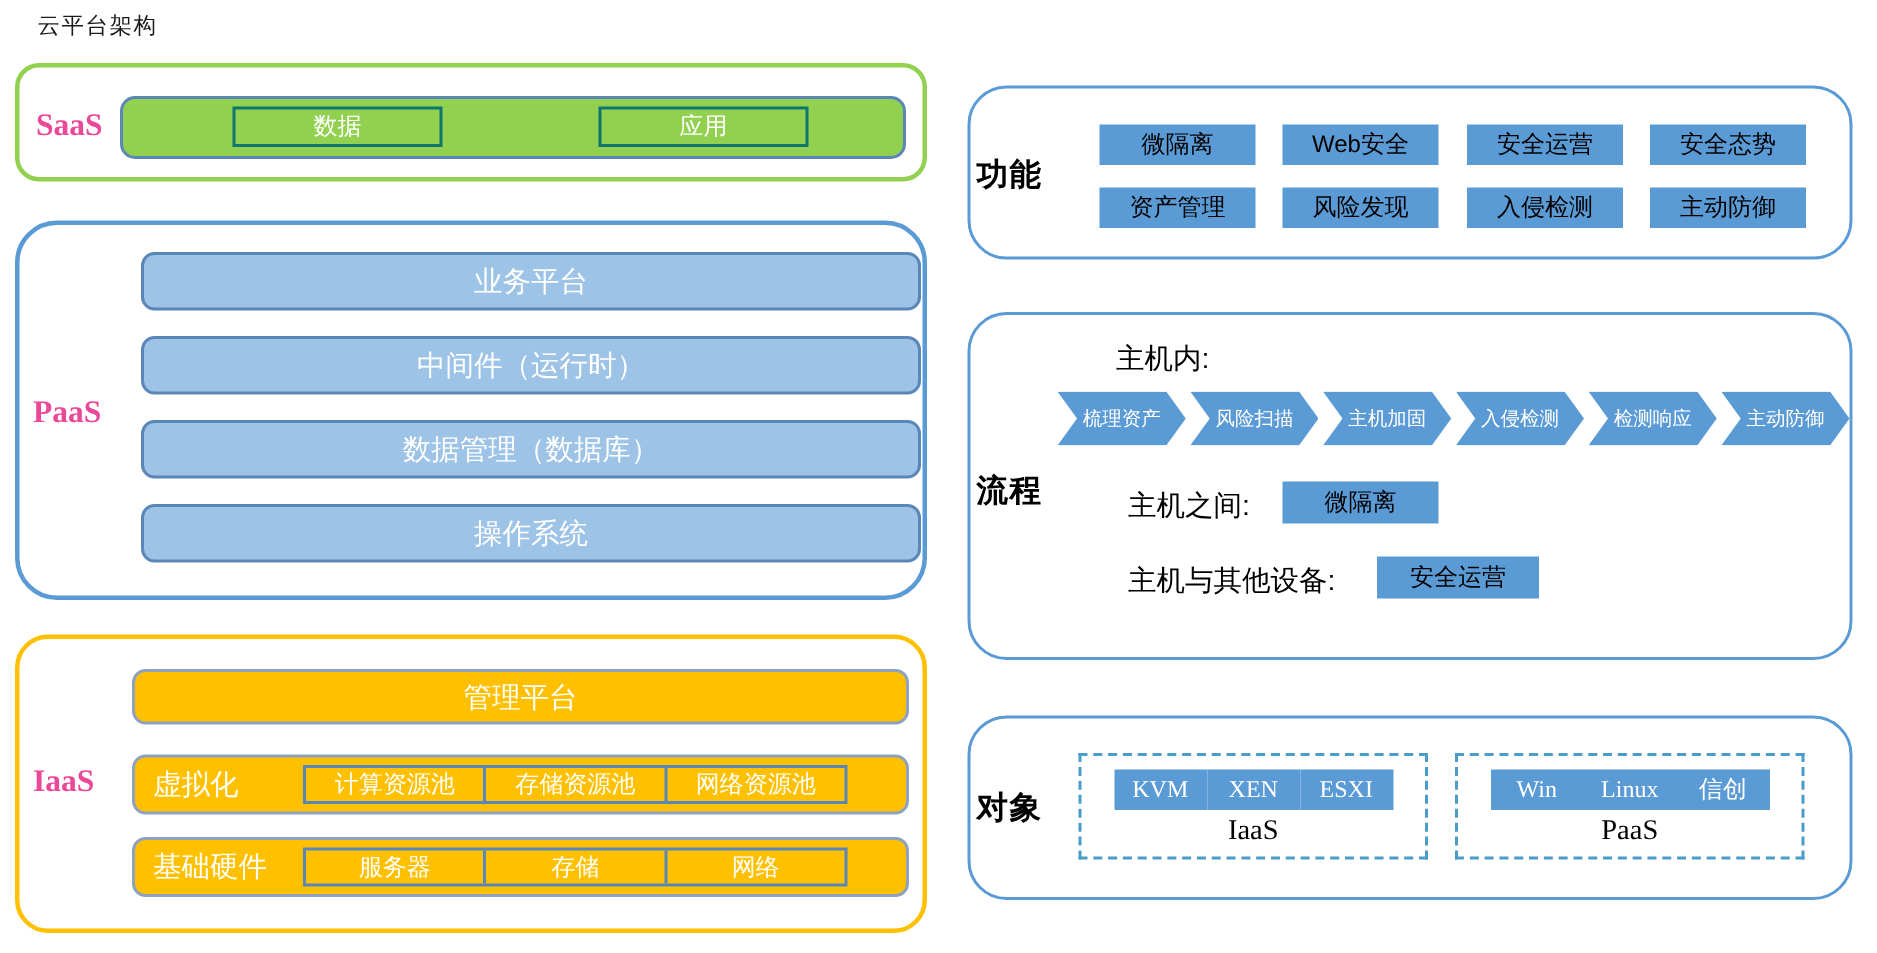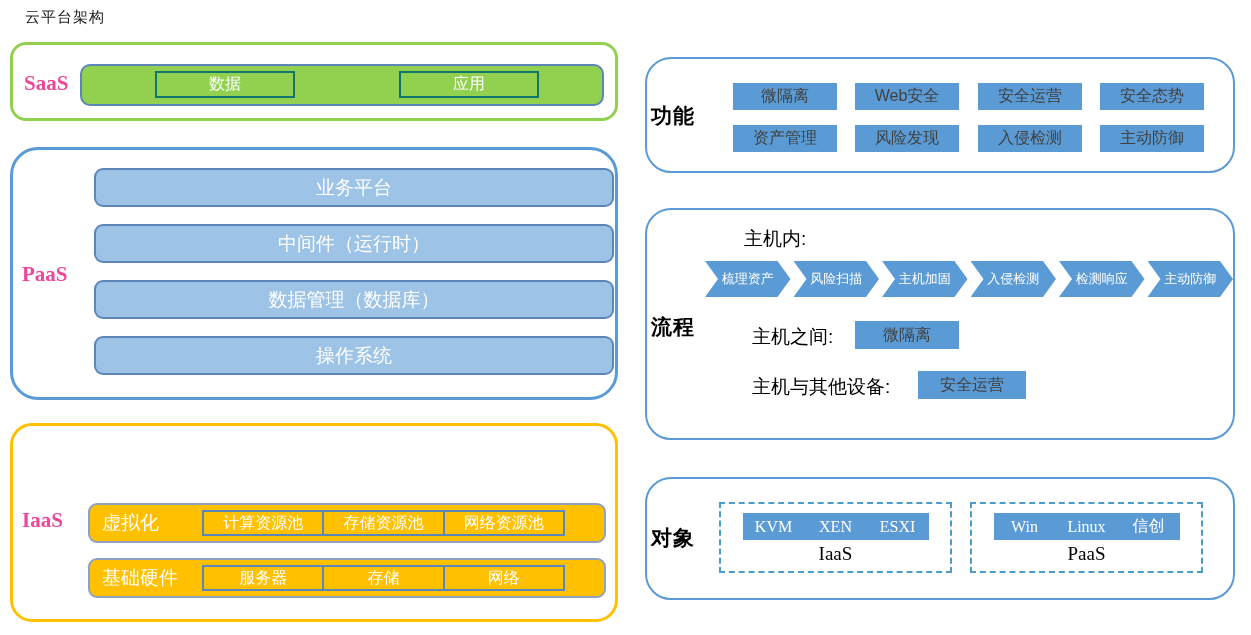--- a/index.html
+++ b/index.html
@@ -39,21 +39,21 @@
   .cell:first-child { border-left:none; }
 
   
   .rbox { position:absolute; box-sizing:border-box; border:2px solid #5B9BD5; border-radius:26px; background:#fff; }
   .func-box { left:645px; top:57px;  width:590px; height:116px; }
   .proc-box { left:645px; top:208px; width:590px; height:232px; }
   .obj-box  { left:645px; top:477px; width:590px; height:123px; }
 
   .sec-label { position:absolute; font-size:21px; font-weight:bold; color:#000; letter-spacing:1px; }
 
-  .btn { position:absolute; background:#5B9BD5; color:#404040; font-size:16px;
+  .btn { position:absolute; background:#5B9BD5; color:#000000; font-size:16px;
          display:flex; align-items:center; justify-content:center; box-sizing:border-box; }
   .fbtn { width:104px; height:27px; }
 
   .ptext { position:absolute; font-size:19px; color:#000; }
 
   .chev-band { position:absolute; left:705px; top:261px; width:528px; height:36px; display:flex; gap:3px; }
   .chev { flex:1; background:#5B9BD5; color:#fff; font-size:13px;
           display:flex; align-items:center; justify-content:center;
           clip-path: polygon(0 0, calc(100% - 13px) 0, 100% 50%, calc(100% - 13px) 100%, 0 100%, 13px 50%); }
 
@@ -83,20 +83,21 @@
   <div class="lbox paas-box"></div>
   <div class="layer-label" style="left:22px; top:262px;">PaaS</div>
   <div class="blue-bar" style="top:168px;">业务平台</div>
   <div class="blue-bar" style="top:224px;">中间件（运行时）</div>
   <div class="blue-bar" style="top:280px;">数据管理（数据库）</div>
   <div class="blue-bar" style="top:336px;">操作系统</div>
 
   <div class="lbox iaas-box"></div>
   <div class="layer-label" style="left:22px; top:508px;">IaaS</div>
 
+  <div class="orange-bar center" style="top:446px; height:37px;">管理平台</div>
 
   <div class="orange-bar" style="top:503px; height:40px;">
     <div class="row-label">虚拟化</div>
     <div class="cell-strip">
       <div class="cell">计算资源池</div>
       <div class="cell">存储资源池</div>
       <div class="cell">网络资源池</div>
     </div>
   </div>
 

